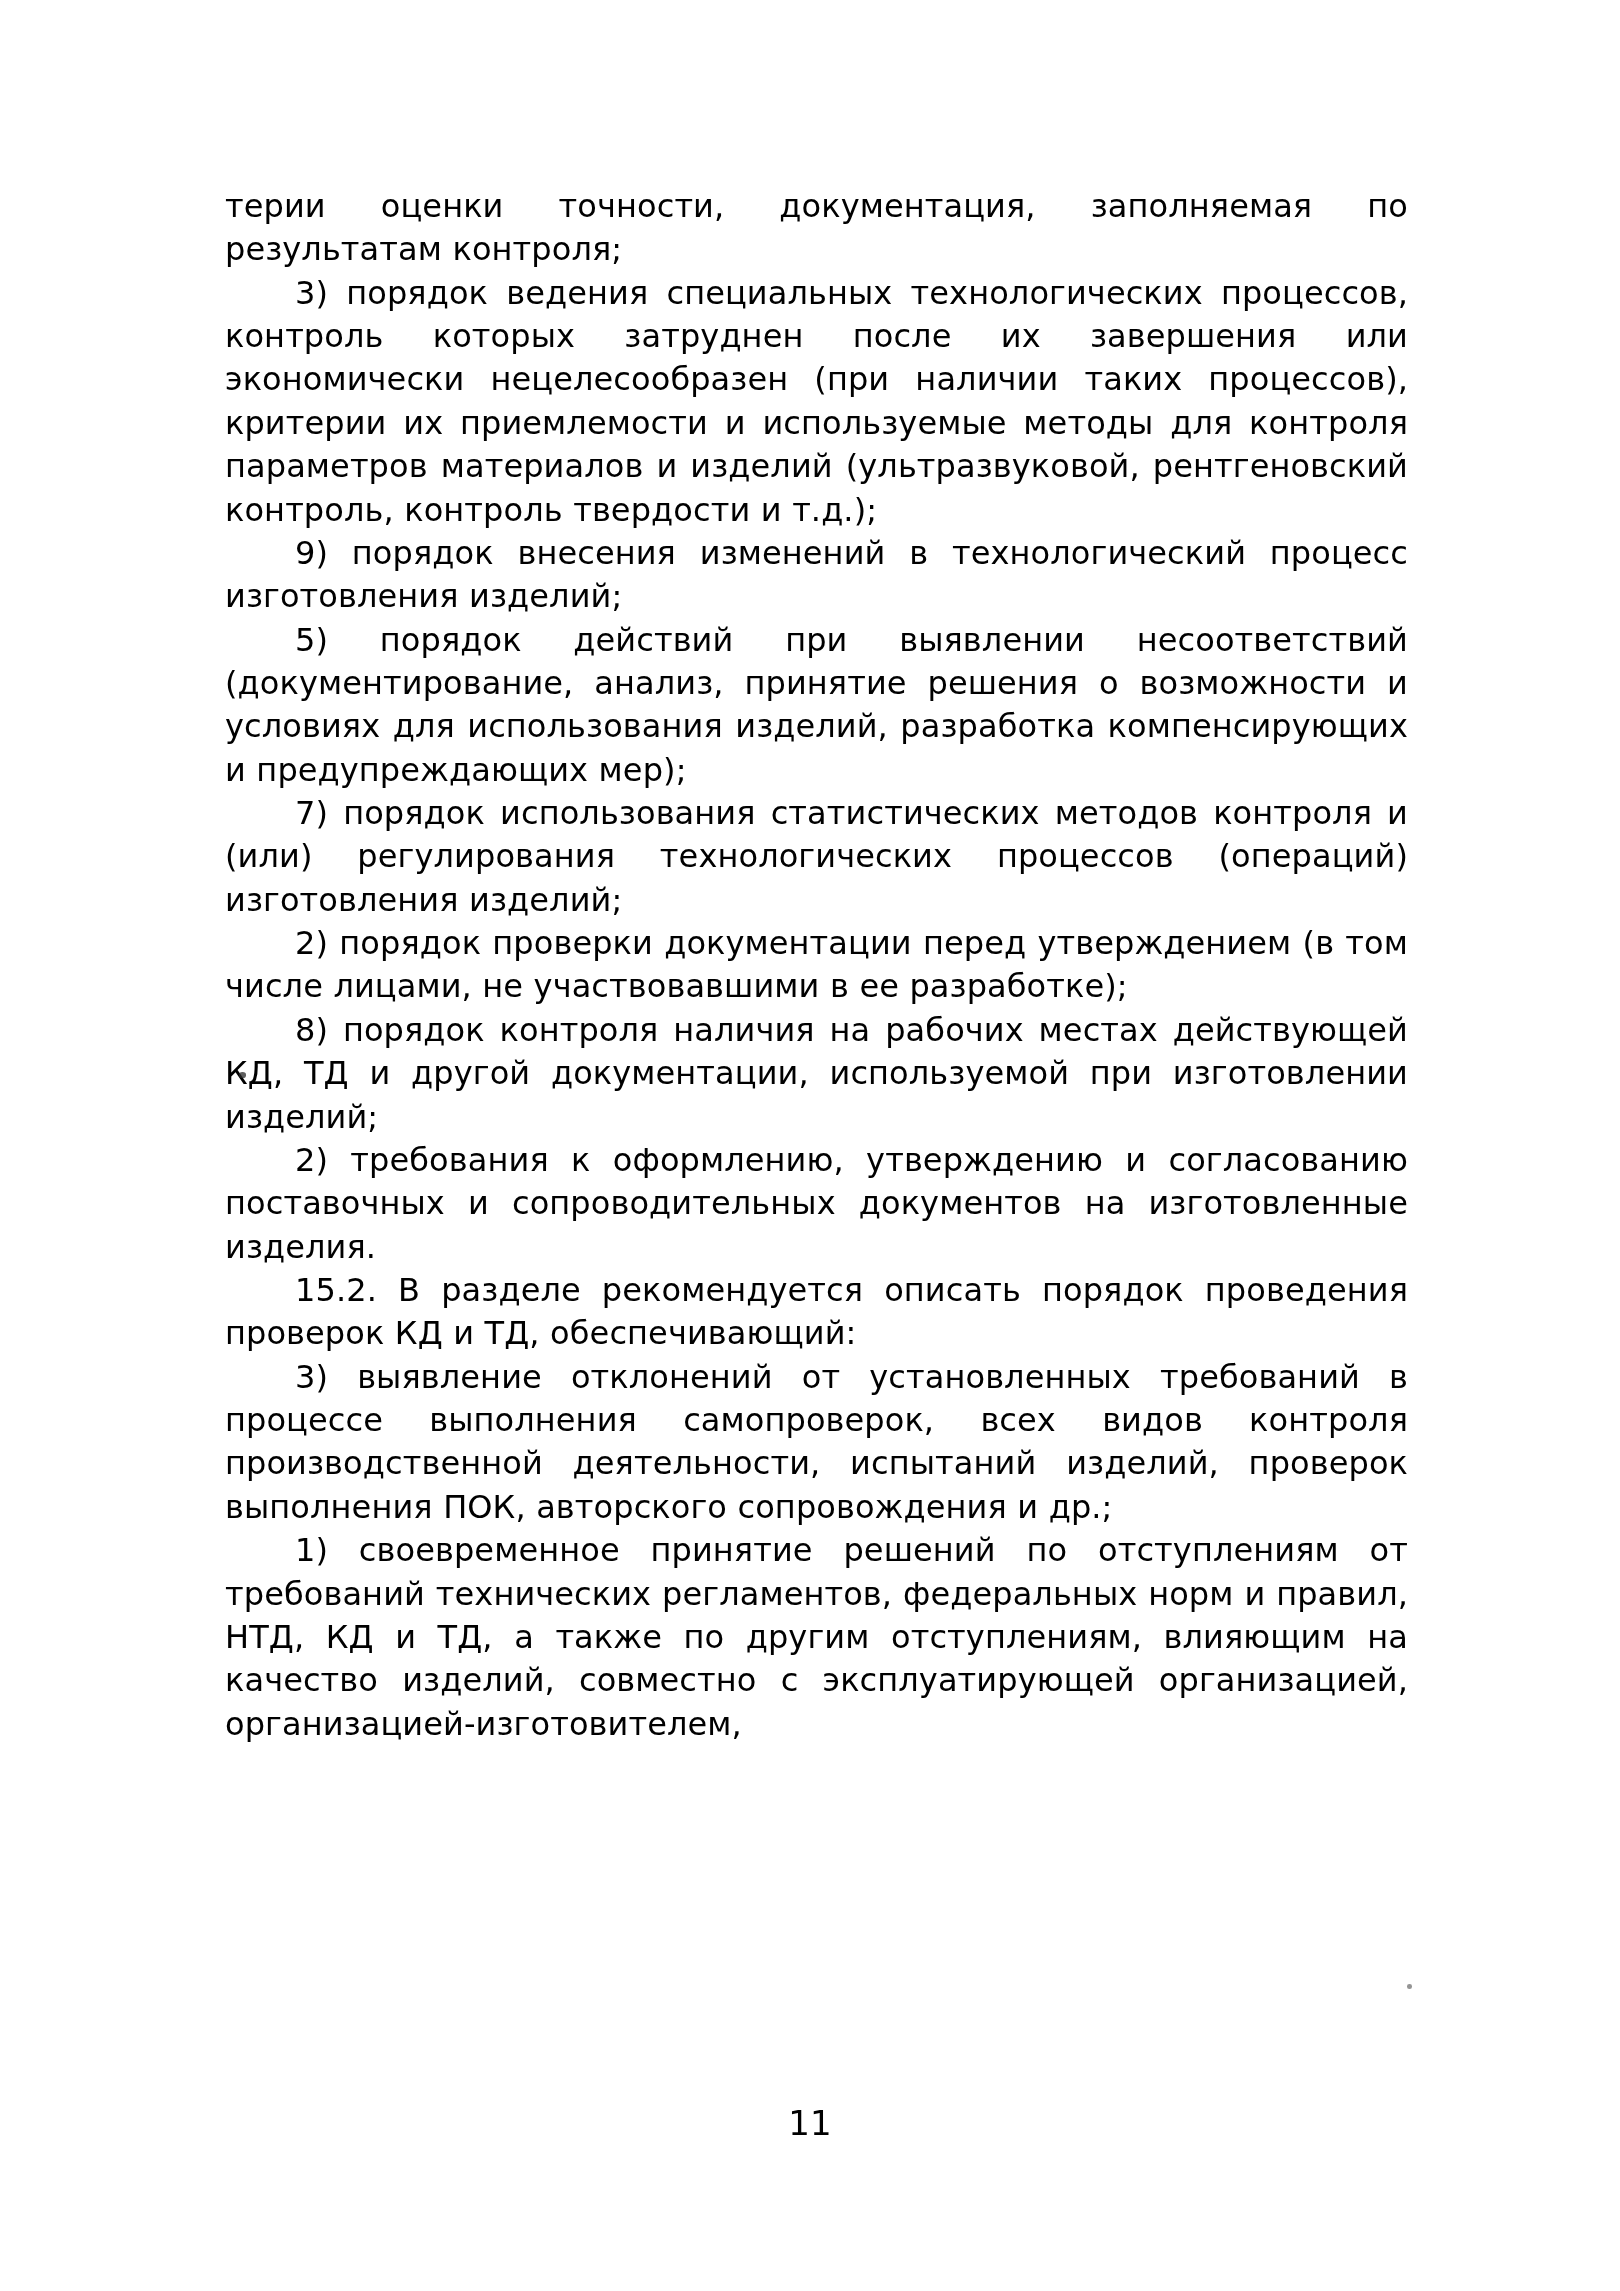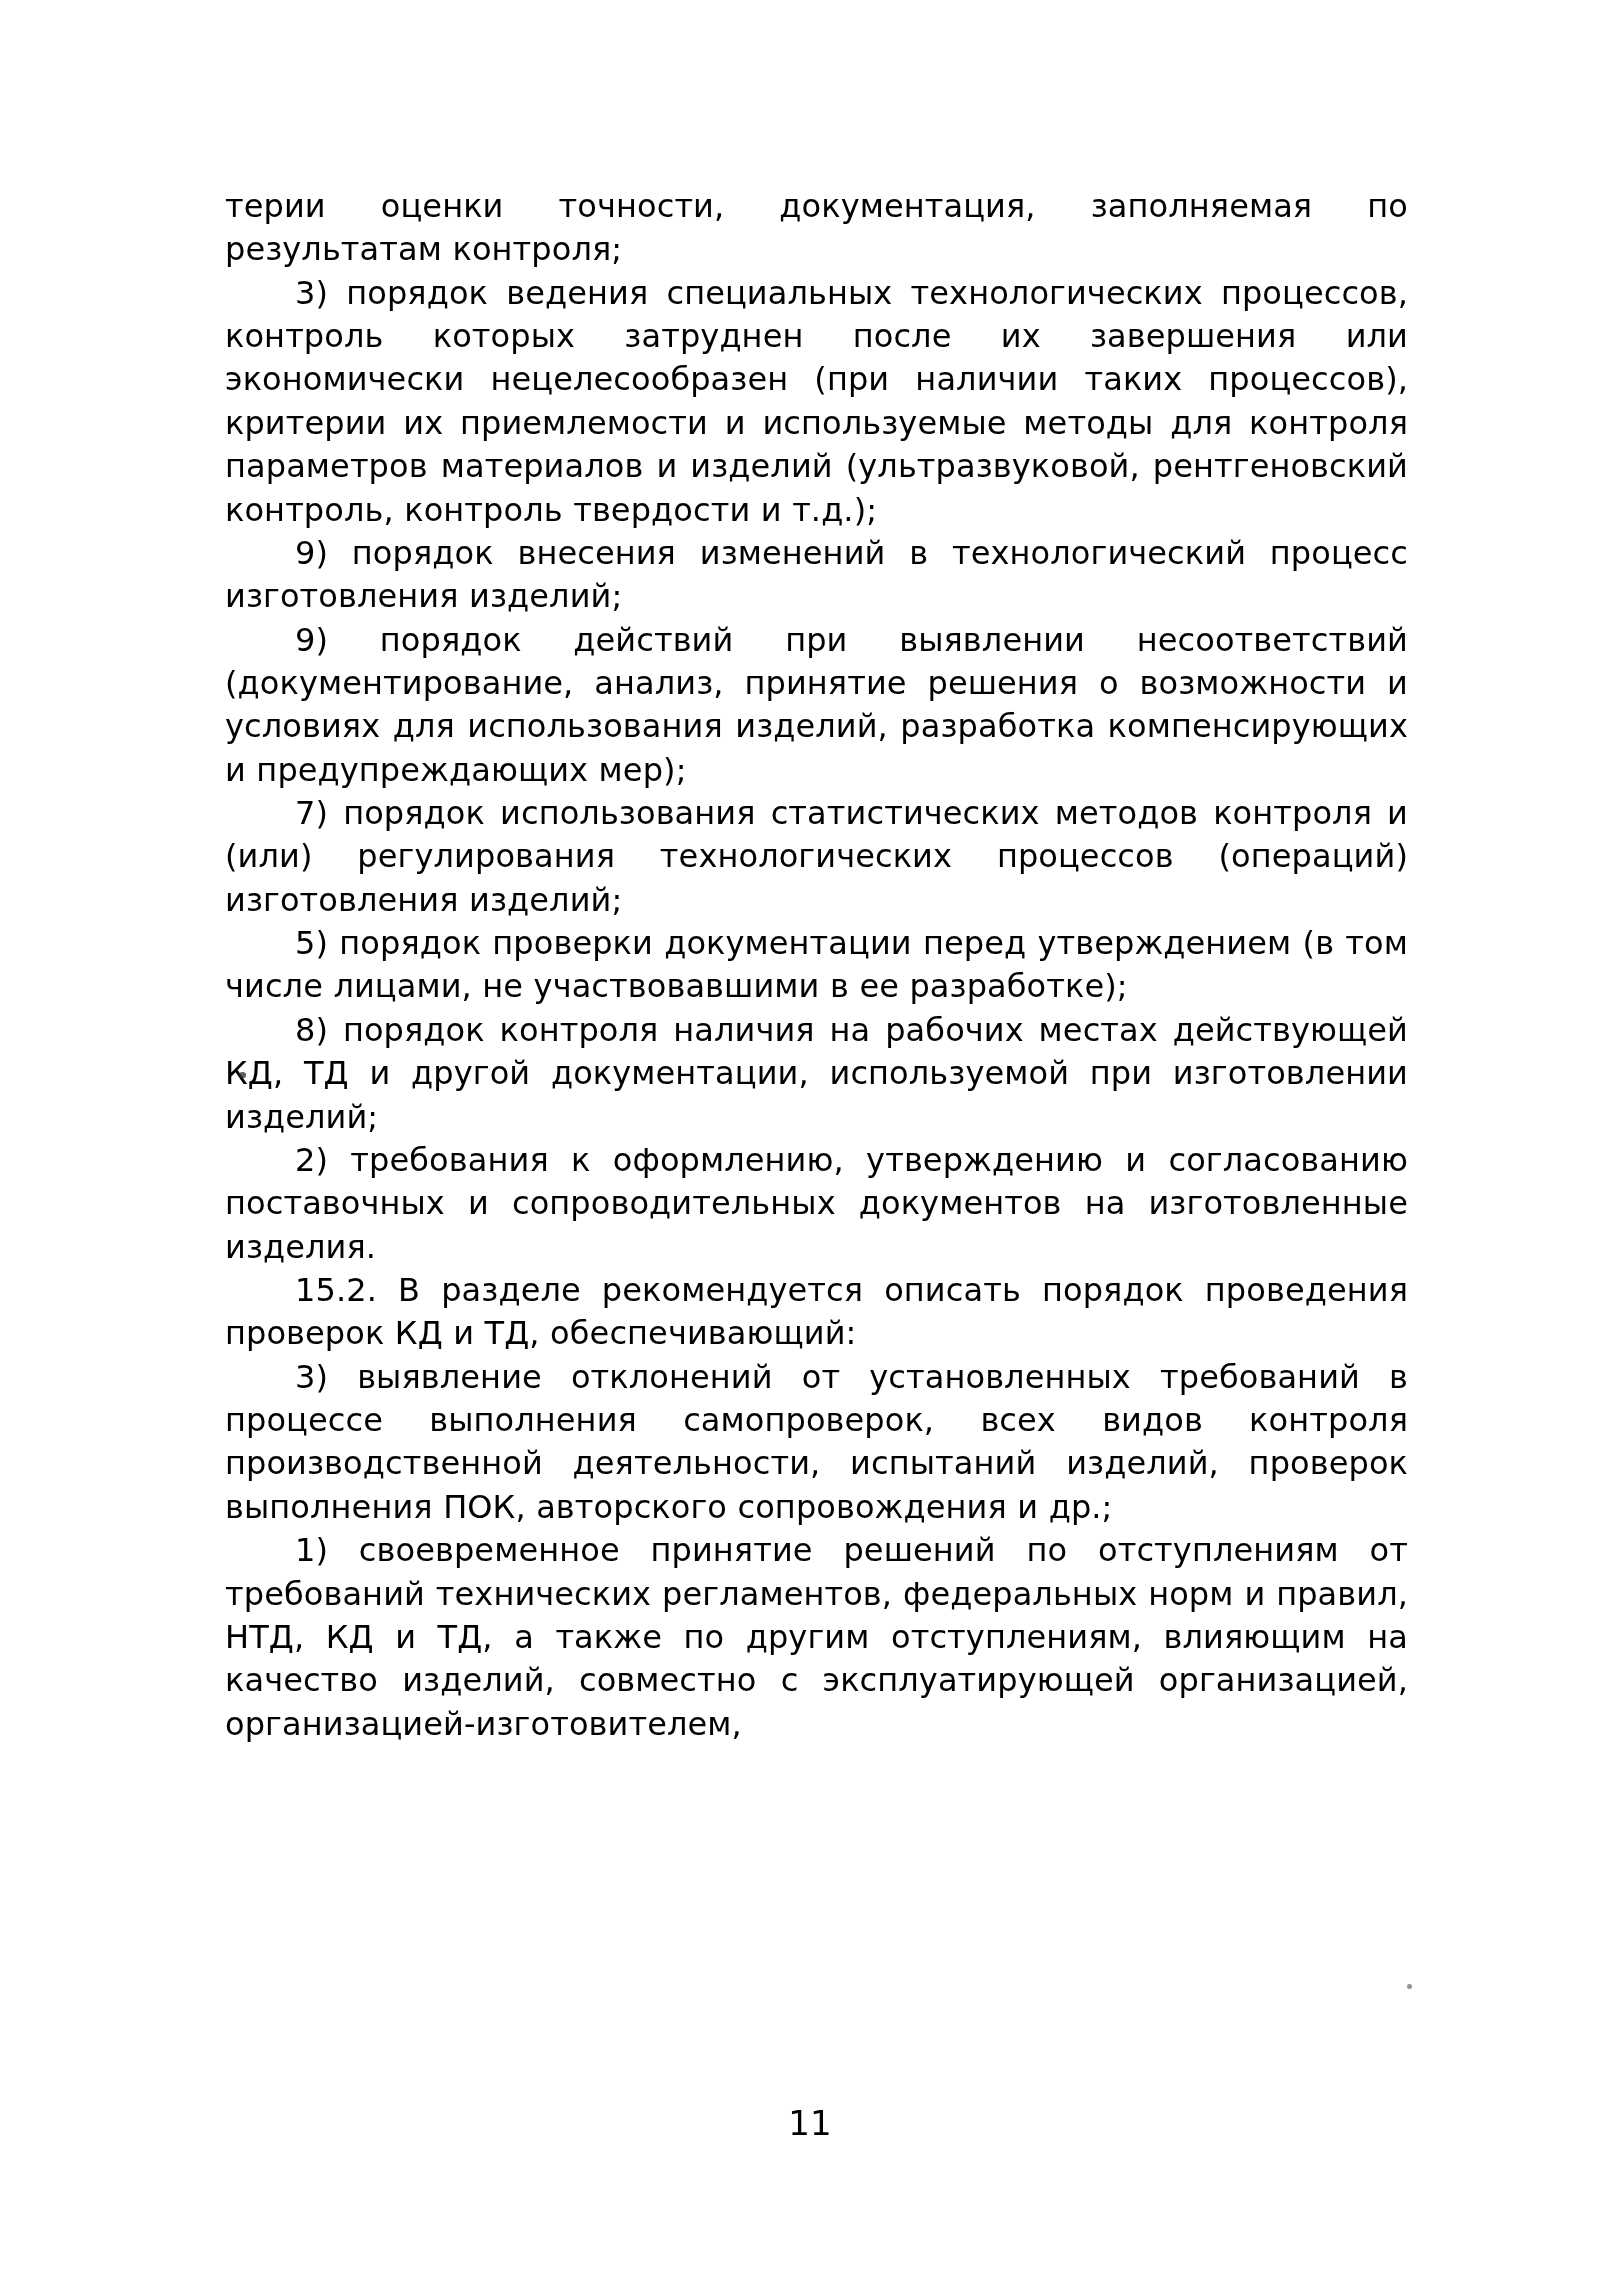--- a/index.html
+++ b/index.html
@@ -60,23 +60,23 @@
 </style>
 </head>
 <body>
 
 <div class="page">
 
   <div class="text-block">
     <p class="para noindent">терии оценки точности, документация, заполняемая по результатам контроля;</p>
     <p class="para indent">3) порядок ведения специальных технологических процессов, контроль которых затруднен после их завершения или экономически нецелесообразен (при наличии таких процессов), критерии их приемлемости и используемые методы для контроля параметров материалов и изделий (ультразвуковой, рентгеновский контроль, контроль твердости и т.д.);</p>
     <p class="para indent">9) порядок внесения изменений в технологический процесс изготовления изделий;</p>
-    <p class="para indent">9) порядок действий при выявлении несоответствий (документирование, анализ, принятие решения о возможности и условиях для использования изделий, разработка компенсирующих и предупреждающих мер);</p>
+    <p class="para indent">5) порядок действий при выявлении несоответствий (документирование, анализ, принятие решения о возможности и условиях для использования изделий, разработка компенсирующих и предупреждающих мер);</p>
     <p class="para indent">7) порядок использования статистических методов контроля и (или) регулирования технологических процессов (операций) изготовления изделий;</p>
-    <p class="para indent">5) порядок проверки документации перед утверждением (в том числе лицами, не участвовавшими в ее разработке);</p>
+    <p class="para indent">2) порядок проверки документации перед утверждением (в том числе лицами, не участвовавшими в ее разработке);</p>
     <p class="para indent">8) порядок контроля наличия на рабочих местах действующей КД, ТД и другой документации, используемой при изготовлении изделий;</p>
     <p class="para indent">2) требования к оформлению, утверждению и согласованию поставочных и сопроводительных документов на изготовленные изделия.</p>
     <p class="para indent">15.2. В разделе рекомендуется описать порядок проведения проверок КД и ТД, обеспечивающий:</p>
     <p class="para indent">3) выявление отклонений от установленных требований в процессе выполнения самопроверок, всех видов контроля производственной деятельности, испытаний изделий, проверок выполнения ПОК, авторского сопровождения и др.;</p>
     <p class="para indent last-left">1) своевременное принятие решений по отступлениям от требований технических регламентов, федеральных норм и правил, НТД, КД и ТД, а также по другим отступлениям, влияющим на качество изделий, совместно с эксплуатирующей организацией, организацией-изготовителем,</p>
   </div>
 
   <div class="speck speck-a"></div>
   <div class="speck speck-b"></div>
 

